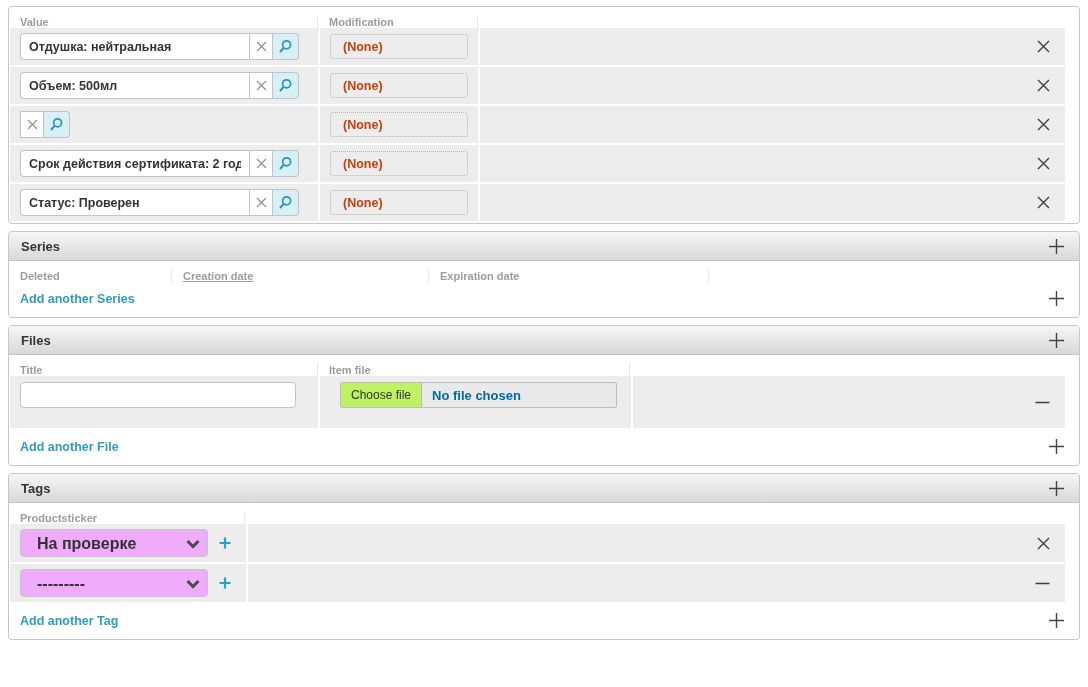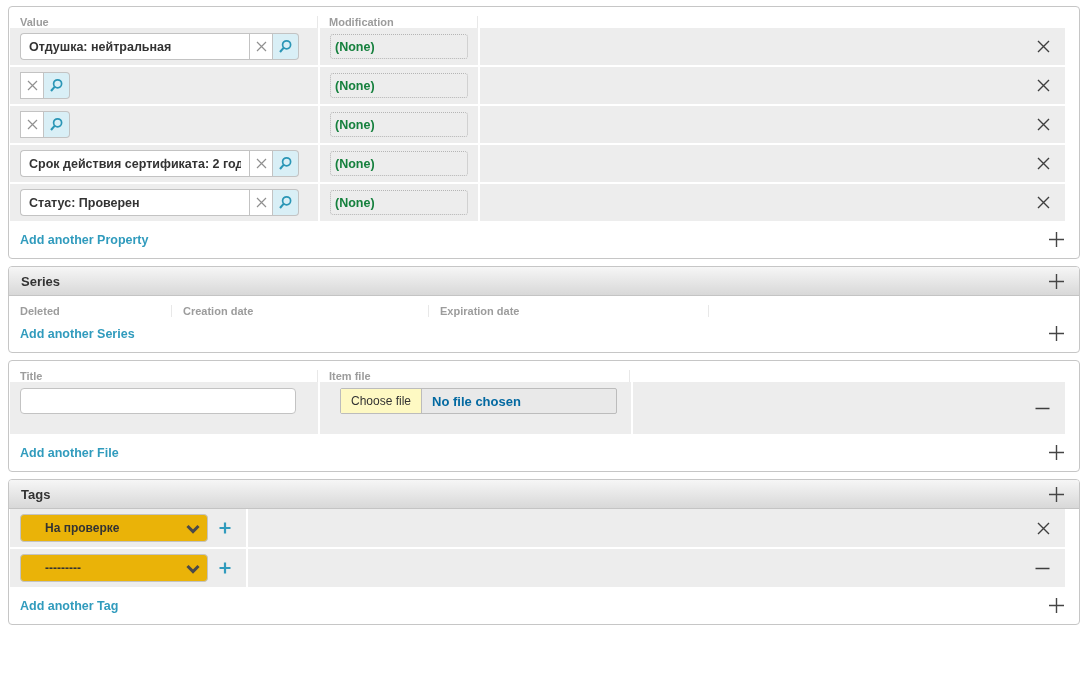--- a/index.html
+++ b/index.html
@@ -66,69 +66,69 @@
   .btn-lookup {
     width:26px; border:1px solid #c3c3c3; border-left:none;
     background:#d9eff6; border-radius:0 4px 4px 0;
     display:flex; align-items:center; justify-content:center;
     cursor:pointer;
   }
 
   .none-box {
     border:1px dotted #b5b5b5; border-radius:3px;
     height:25px; width:150px;
-    display:flex; align-items:center; padding-left:4px;
-    font-size:12.5px; font-weight:bold; color:#15803d;
+    display:flex; align-items:center; padding-left:12px;
+    font-size:12.5px; font-weight:bold; color:#c2410c;
   }
 
   
   .add-row { display:flex; align-items:center; padding:8px 14px 10px 11px; }
   .add-link { color:#309bbd; font-weight:bold; font-size:12.5px; cursor:pointer; text-decoration:none; }
 
   
   .title-input {
     width:276px; height:26px;
     border:1px solid #c3c3c3; border-radius:4px;
     padding:0 8px; background:#fff; outline:none;
     font-family:"Liberation Sans", sans-serif;
     font-size:12.5px; font-weight:bold; color:#333;
   }
   .file-widget {
     display:flex; align-items:stretch; height:26px; width:277px;
     border:1px solid #bcbcbc; background:#e9e9e9; border-radius:2px;
   }
   .file-btn {
-    background:#fef9c3; border-right:1px solid #bcbcbc;
+    background:#bef264; border-right:1px solid #bcbcbc;
     padding:0 10px; display:flex; align-items:center;
     font-size:12px; color:#333; cursor:pointer; white-space:nowrap;
   }
   .file-status {
     padding:0 10px; display:flex; align-items:center;
     font-size:13px; font-weight:bold; color:#0369a1; white-space:nowrap;
   }
   .cell-top { align-items:flex-start; padding-top:6px; }
 
   
   .select-wrap { position:relative; width:188px; height:28px; }
   .tag-select {
     width:100%; height:100%;
     -webkit-appearance:none; appearance:none;
     border:1px solid #c3c3c3; border-radius:4px;
-    background:#eab308; padding:0 28px 0 24px;
+    background:#f0abfc; padding:0 28px 0 16px;
     font-family:"Liberation Sans", sans-serif;
-    font-size:12px; font-weight:bold; color:#333;
+    font-size:16px; font-weight:bold; color:#333;
     outline:none; cursor:pointer;
   }
   .select-arrow { position:absolute; right:8px; top:9px; pointer-events:none; }
   .related-add { margin-left:11px; cursor:pointer; display:flex; align-items:center; }
 
   
   .p-c1 { width:308px; } .p-c2 { width:158px; }
   .ph-c1 { width:309px; } .ph-c2 { width:160px; }
-  .sh-c1 { width:163px; } .sh-c2 { width:268px; } .sh-c3 { width:257px; } .sh-c4 { width:280px; }
+  .sh-c1 { width:163px; } .sh-c2 { width:268px; } .sh-c3 { width:257px;text-decoration:underline; } .sh-c4 { width:280px; }
   .fh-c1 { width:309px; } .fh-c2 { width:312px; }
   .f-c1 { width:308px; height:52px; } .f-c2 { width:311px; height:52px; }
   .th-c1 { width:236px; }
   .t-c1 { width:236px; height:38px; }
 </style>
 </head>
 <body>
 
 <div class="module">
   <div class="colhead">
@@ -162,20 +162,21 @@
           <svg width="13" height="13" viewBox="0 0 13 13">
             <path d="M1 1l11 11M12 1L1 12" stroke="#3f3f3f" stroke-width="1.4"></path>
           </svg>
         </span>
     </div>
   </div>
 
   <div class="irow">
     <div class="icell p-c1">
       <div class="lookup-combo">
+        <input class="text-input" type="text" value="Объем: 500мл" style="">
         <span class="btn-clear">
             <svg width="11" height="11" viewBox="0 0 11 11">
               <path d="M1 1l9 9M10 1l-9 9" stroke="#909090" stroke-width="1.2"></path>
             </svg>
           </span>
         <span class="btn-lookup">
             <svg width="15" height="15" viewBox="0 0 15 15">
               <circle cx="8.6" cy="5.8" r="4" stroke="#2a96b6" stroke-width="1.7" fill="none"></circle>
               <path d="M5.6 8.9L2 13" stroke="#2a96b6" stroke-width="2.1"></path>
             </svg>
@@ -273,29 +274,20 @@
     </div>
     <div class="icell grow">
       <span class="icon-btn">
           <svg width="13" height="13" viewBox="0 0 13 13">
             <path d="M1 1l11 11M12 1L1 12" stroke="#3f3f3f" stroke-width="1.4"></path>
           </svg>
         </span>
     </div>
   </div>
 
-  <div class="add-row">
-    <a class="add-link">Add another Property</a>
-    <span class="spacer"></span>
-    <span class="icon-btn">
-      <svg width="17" height="17" viewBox="0 0 17 17">
-          <path d="M8.5 1v15M1 8.5h15" stroke="#454545" stroke-width="1.4" fill="none"></path>
-        </svg>
-    </span>
-  </div>
 </div>
 
 <div class="module">
   <div class="mod-header">
     <span class="mod-title">Series</span>
     <span class="spacer"></span>
     <span class="icon-btn">
       <svg width="17" height="17" viewBox="0 0 17 17">
           <path d="M8.5 1v15M1 8.5h15" stroke="#454545" stroke-width="1.4" fill="none"></path>
         </svg>
@@ -312,20 +304,29 @@
     <span class="spacer"></span>
     <span class="icon-btn">
       <svg width="17" height="17" viewBox="0 0 17 17">
           <path d="M8.5 1v15M1 8.5h15" stroke="#454545" stroke-width="1.4" fill="none"></path>
         </svg>
     </span>
   </div>
 </div>
 
 <div class="module">
+  <div class="mod-header">
+    <span class="mod-title">Files</span>
+    <span class="spacer"></span>
+    <span class="icon-btn">
+      <svg width="17" height="17" viewBox="0 0 17 17">
+          <path d="M8.5 1v15M1 8.5h15" stroke="#454545" stroke-width="1.4" fill="none"></path>
+        </svg>
+    </span>
+  </div>
   <div class="colhead">
     <div class="chcell fh-c1">Title</div>
     <div class="chcell fh-c2">Item file</div>
     <div class="chcell last"></div>
   </div>
 
   <div class="irow">
     <div class="icell f-c1 cell-top">
       <input class="title-input" type="text" value="" style="">
     </div>
@@ -357,20 +358,24 @@
 
 <div class="module">
   <div class="mod-header">
     <span class="mod-title">Tags</span>
     <span class="spacer"></span>
     <span class="icon-btn">
       <svg width="17" height="17" viewBox="0 0 17 17">
           <path d="M8.5 1v15M1 8.5h15" stroke="#454545" stroke-width="1.4" fill="none"></path>
         </svg>
     </span>
+  </div>
+  <div class="colhead">
+    <div class="chcell th-c1">Productsticker</div>
+    <div class="chcell last"></div>
   </div>
 
   <div class="irow">
     <div class="icell t-c1">
       <div class="select-wrap">
         <select class="tag-select">
           <option>На проверке</option>
         </select>
         <span class="select-arrow">
           <svg width="14" height="10" viewBox="0 0 14 10">

